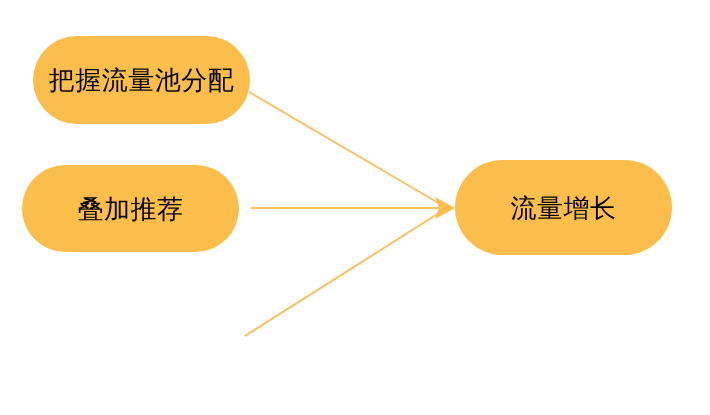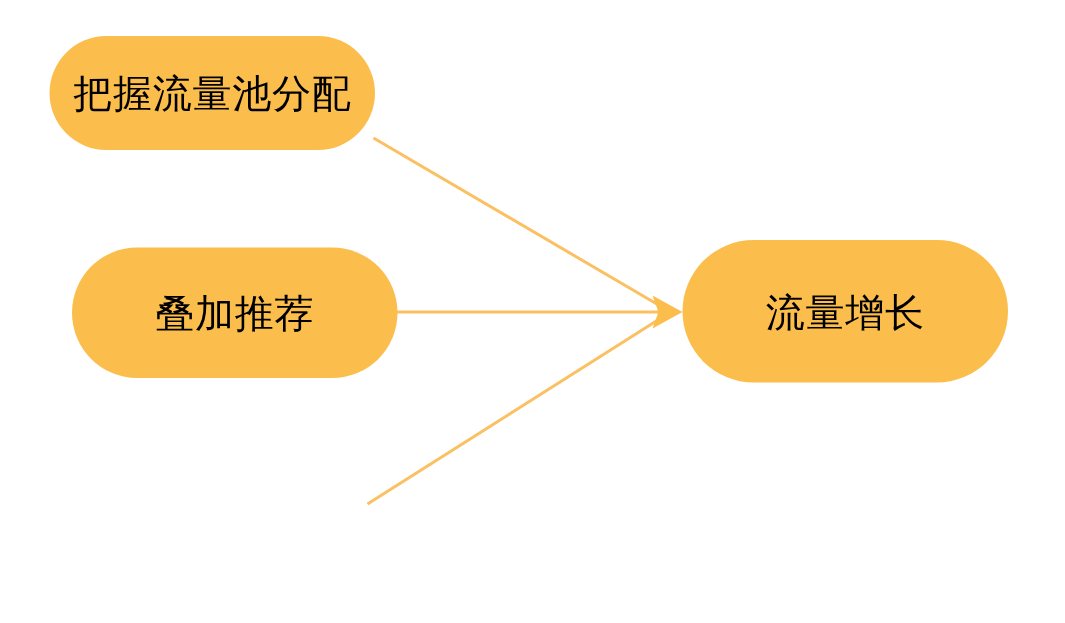--- a/index.html
+++ b/index.html
@@ -38,22 +38,22 @@
     font-weight: 400;
     letter-spacing: 0.5px;
     line-height: 1;
     white-space: nowrap;
     user-select: none;
   }
   .node-label {
     display: block;
   }
   
-  #node-0 { left: 33px;  top: 24px;  width: 217px; height: 76px; }
-  #node-1 { left: 48px;  top: 165px; width: 217px; height: 87px; }
+  #node-0 { left: 33px;  top: 36px;  width: 217px; height: 88px; }
+  #node-1 { left: 22px;  top: 165px; width: 217px; height: 87px; }
   #node-2 { left: 33px;  top: 300px; width: 217px; height: 91px; }
   #node-3 { left: 455px; top: 160px; width: 217px; height: 95px; text-align: right; }
 </style>
 </head>
 <body>
 
 <div id="canvas">
 
   <svg id="connector-layer" viewBox="0 0 710 415">
     <g>

